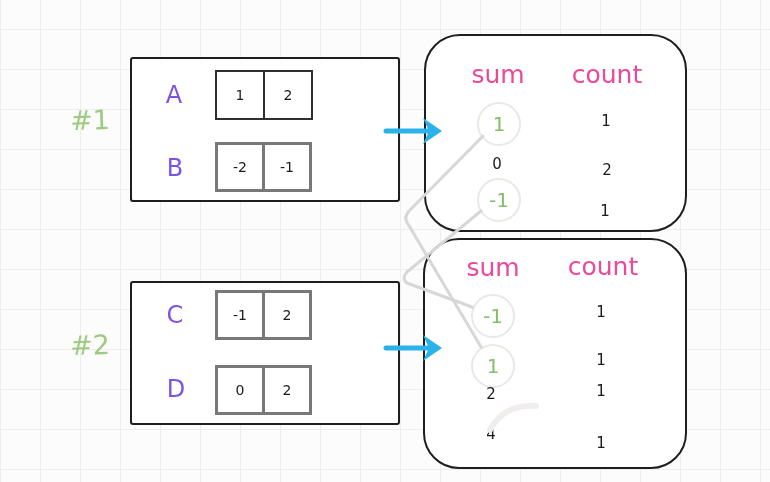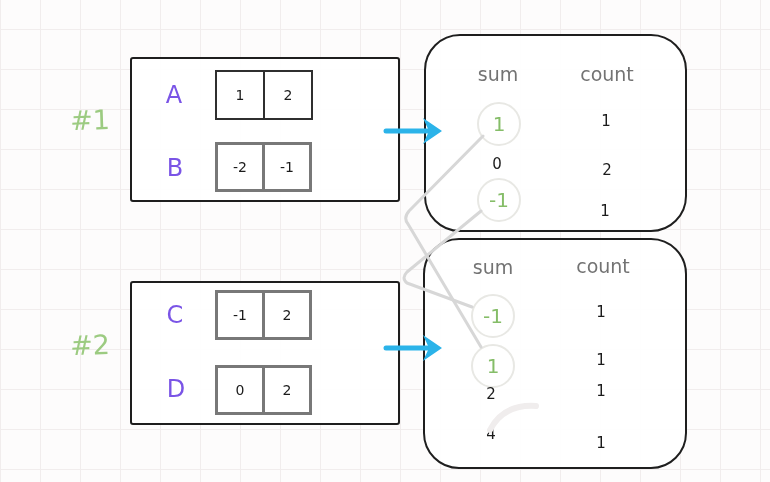--- a/index.html
+++ b/index.html
@@ -28,21 +28,21 @@
   .cells{position:absolute;display:flex;}
   .cell{
     width:50px;height:50px;box-sizing:border-box;display:flex;
     align-items:center;justify-content:center;
     font-size:14px;color:#1b1b1b;background:#fff;
   }
   .cell-a{border:2px solid #2f2f2f;}
   .cell-a + .cell-a{margin-left:-2px;}
   .cell-g{border:3px solid #787878;}
   .cell-g + .cell-g{margin-left:-3px;}
-  .hdr{color:#737373;font-size:19px;line-height:1;}
+  .hdr{color:#ec4899;font-size:25px;line-height:1;}
   .val{color:#1b1b1b;font-size:15px;line-height:1;}
   .gval{color:#85bd68;font-size:20px;line-height:1;}
   .circ{
     width:40px;height:40px;border-radius:50%;
     border:2px solid #e8e8e4;background:rgba(255,255,255,0.65);
     display:flex;align-items:center;justify-content:center;
     transform:translate(-50%,-50%);
     position:absolute;
   }
   svg.overlay{position:absolute;left:0;top:0;z-index:6;pointer-events:none;}

